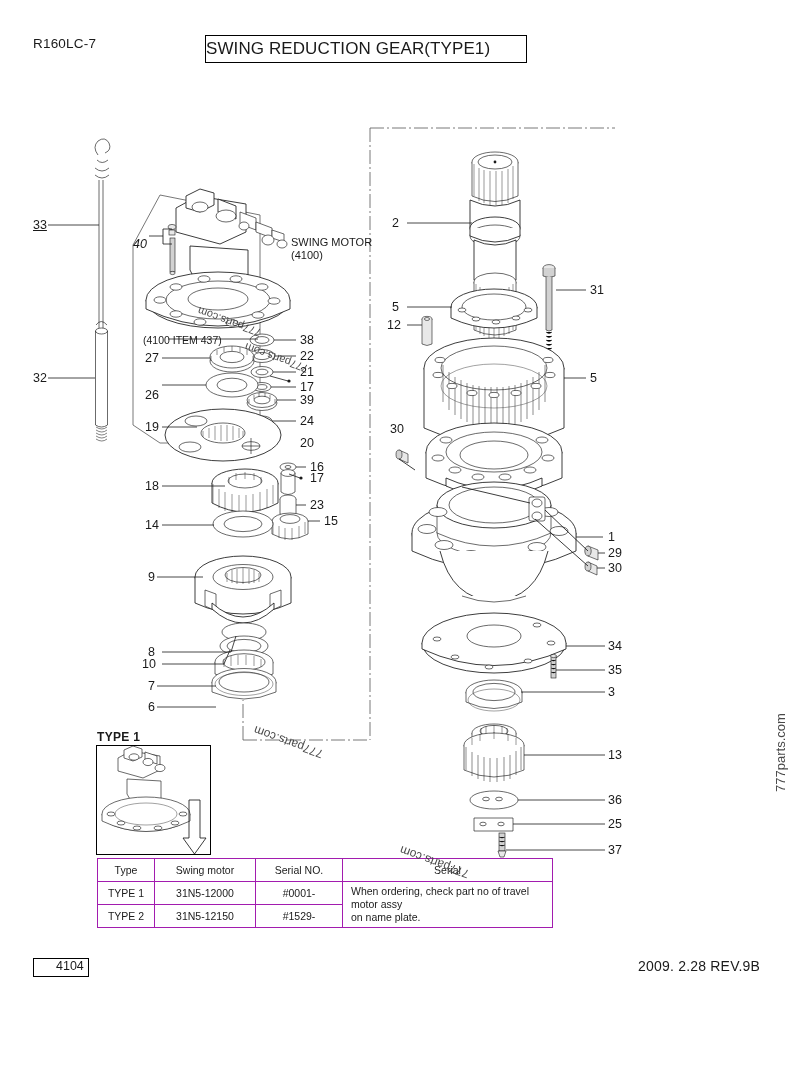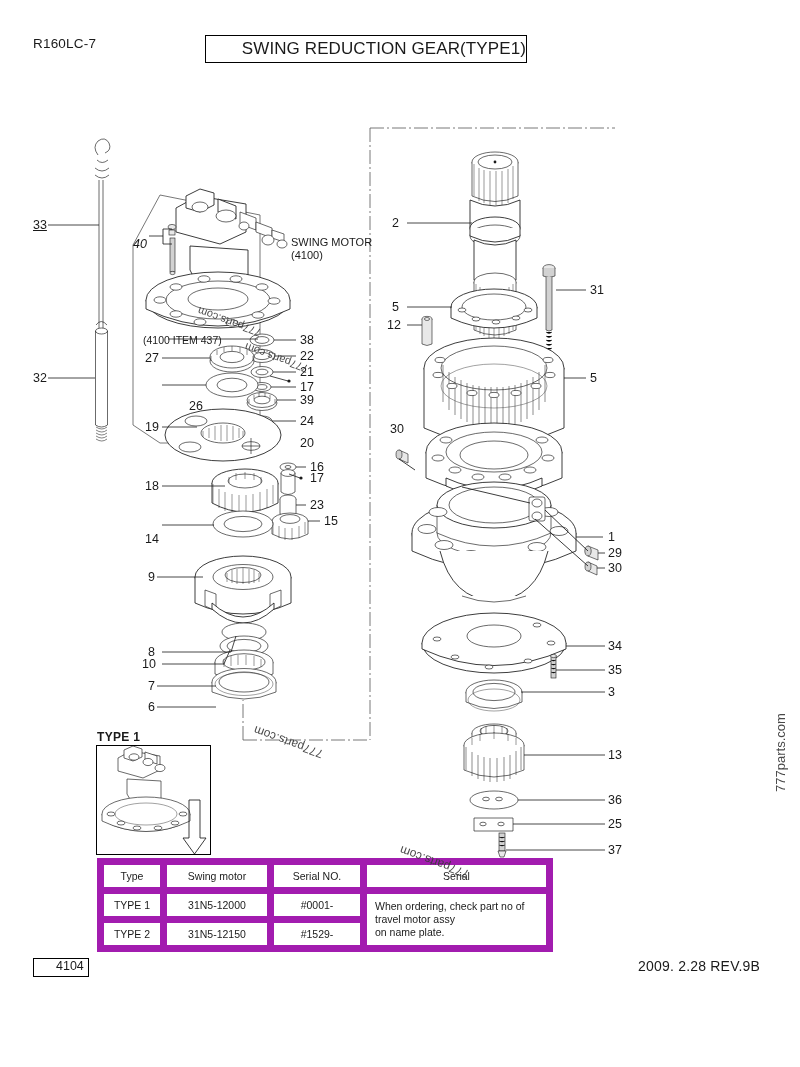--- a/index.html
+++ b/index.html
@@ -4,42 +4,42 @@
 <title>SWING REDUCTION GEAR(TYPE1)</title>
 <style>
   html,body{margin:0;padding:0;background:#fff;}
   body{width:800px;height:1067px;position:relative;overflow:hidden;
        font-family:"Liberation Sans","DejaVu Sans",sans-serif;color:#1a1a1a;}
   .page{position:absolute;left:0;top:0;width:800px;height:1067px;border-radius:18px;}
 
   
   #model-code{position:absolute;left:33px;top:36px;font-size:13.5px;letter-spacing:.2px;}
   #title-box{position:absolute;left:205px;top:35px;width:320px;height:26px;
-             border:1.2px solid #000;display:flex;align-items:center;justify-content:flex-end;}
+             border:1.2px solid #000;display:flex;align-items:center;justify-content:flex-start;}
   #title-box span{font-size:17px;letter-spacing:.1px;white-space:nowrap;}
 
   
   #page-no-box{position:absolute;left:33px;top:958px;border:1.1px solid #000;
                padding:1px 4px 2px 22px;font-size:12.5px;line-height:1.1;}
   #rev-text{position:absolute;right:40px;top:958px;font-size:14px;letter-spacing:.2px;}
 
   
   .cl{position:absolute;font-size:12.5px;line-height:1;white-space:nowrap;}
 
   .small-note{position:absolute;font-size:10.5px;white-space:nowrap;color:#1a1a1a;}
   .note2{position:absolute;font-size:11px;line-height:12px;white-space:nowrap;}
 
   
   #type1-label{position:absolute;left:97px;top:730px;font-size:12px;font-weight:bold;letter-spacing:.3px;}
   #type1-box{position:absolute;left:96px;top:745px;width:113px;height:108px;border:1.1px solid #000;}
 
   
   #spec-table{position:absolute;left:97px;top:858px;width:456px;border-collapse:collapse;
               font-size:10.5px;}
-  #spec-table td,#spec-table th{border:7px solid #a21caf;padding:3px 4px;font-weight:normal;
+  #spec-table td,#spec-table th{border:1px solid #a21caf;padding:3px 4px;font-weight:normal;
               text-align:center;height:16px;}
   #spec-table td.rmk{text-align:left;padding-left:8px;line-height:13px;}
   #spec-table .c1{width:48px;}
   #spec-table .c2{width:92px;}
   #spec-table .c3{width:78px;}
 
   
   .wm{position:absolute;color:#3a3a3a;font-size:12px;white-space:nowrap;
       font-family:"Liberation Sans",sans-serif;opacity:.92;}
   #wm-side{right:-20px;top:745px;transform:rotate(-90deg);transform-origin:center;font-size:13px;}
@@ -656,24 +656,24 @@
       </g>
 
       <path class="ln" d="M189 800 L200 800 L200 838 L206 838 L194.5 854 L183 838 L189 838 Z"></path>
     </g>
   </svg>
 
   <div class="cl" style="left:33px;top:219px;text-decoration:underline;">33</div>
   <div class="cl" style="left:33px;top:372px;">32</div>
   <div class="cl" style="left:133px;top:238px;font-style:italic;">40</div>
   <div class="cl" style="left:145px;top:352px;">27</div>
-  <div class="cl" style="left:145px;top:400px;margin-left:44px;">26</div>
+  <div class="cl" style="left:145px;top:389px;">26</div>
   <div class="cl" style="left:145px;top:421px;">19</div>
   <div class="cl" style="left:145px;top:480px;">18</div>
-  <div class="cl" style="left:145px;top:519px;margin-top:14px;">14</div>
+  <div class="cl" style="left:145px;top:519px;">14</div>
   <div class="cl" style="left:148px;top:571px;">9</div>
   <div class="cl" style="left:148px;top:646px;">8</div>
   <div class="cl" style="left:142px;top:658px;">10</div>
   <div class="cl" style="left:148px;top:680px;">7</div>
   <div class="cl" style="left:148px;top:701px;">6</div>
 
   <div class="cl" style="left:300px;top:334px;">38</div>
   <div class="cl" style="left:300px;top:350px;">22</div>
   <div class="cl" style="left:300px;top:366px;">21</div>
   <div class="cl" style="left:300px;top:381px;">17</div>

